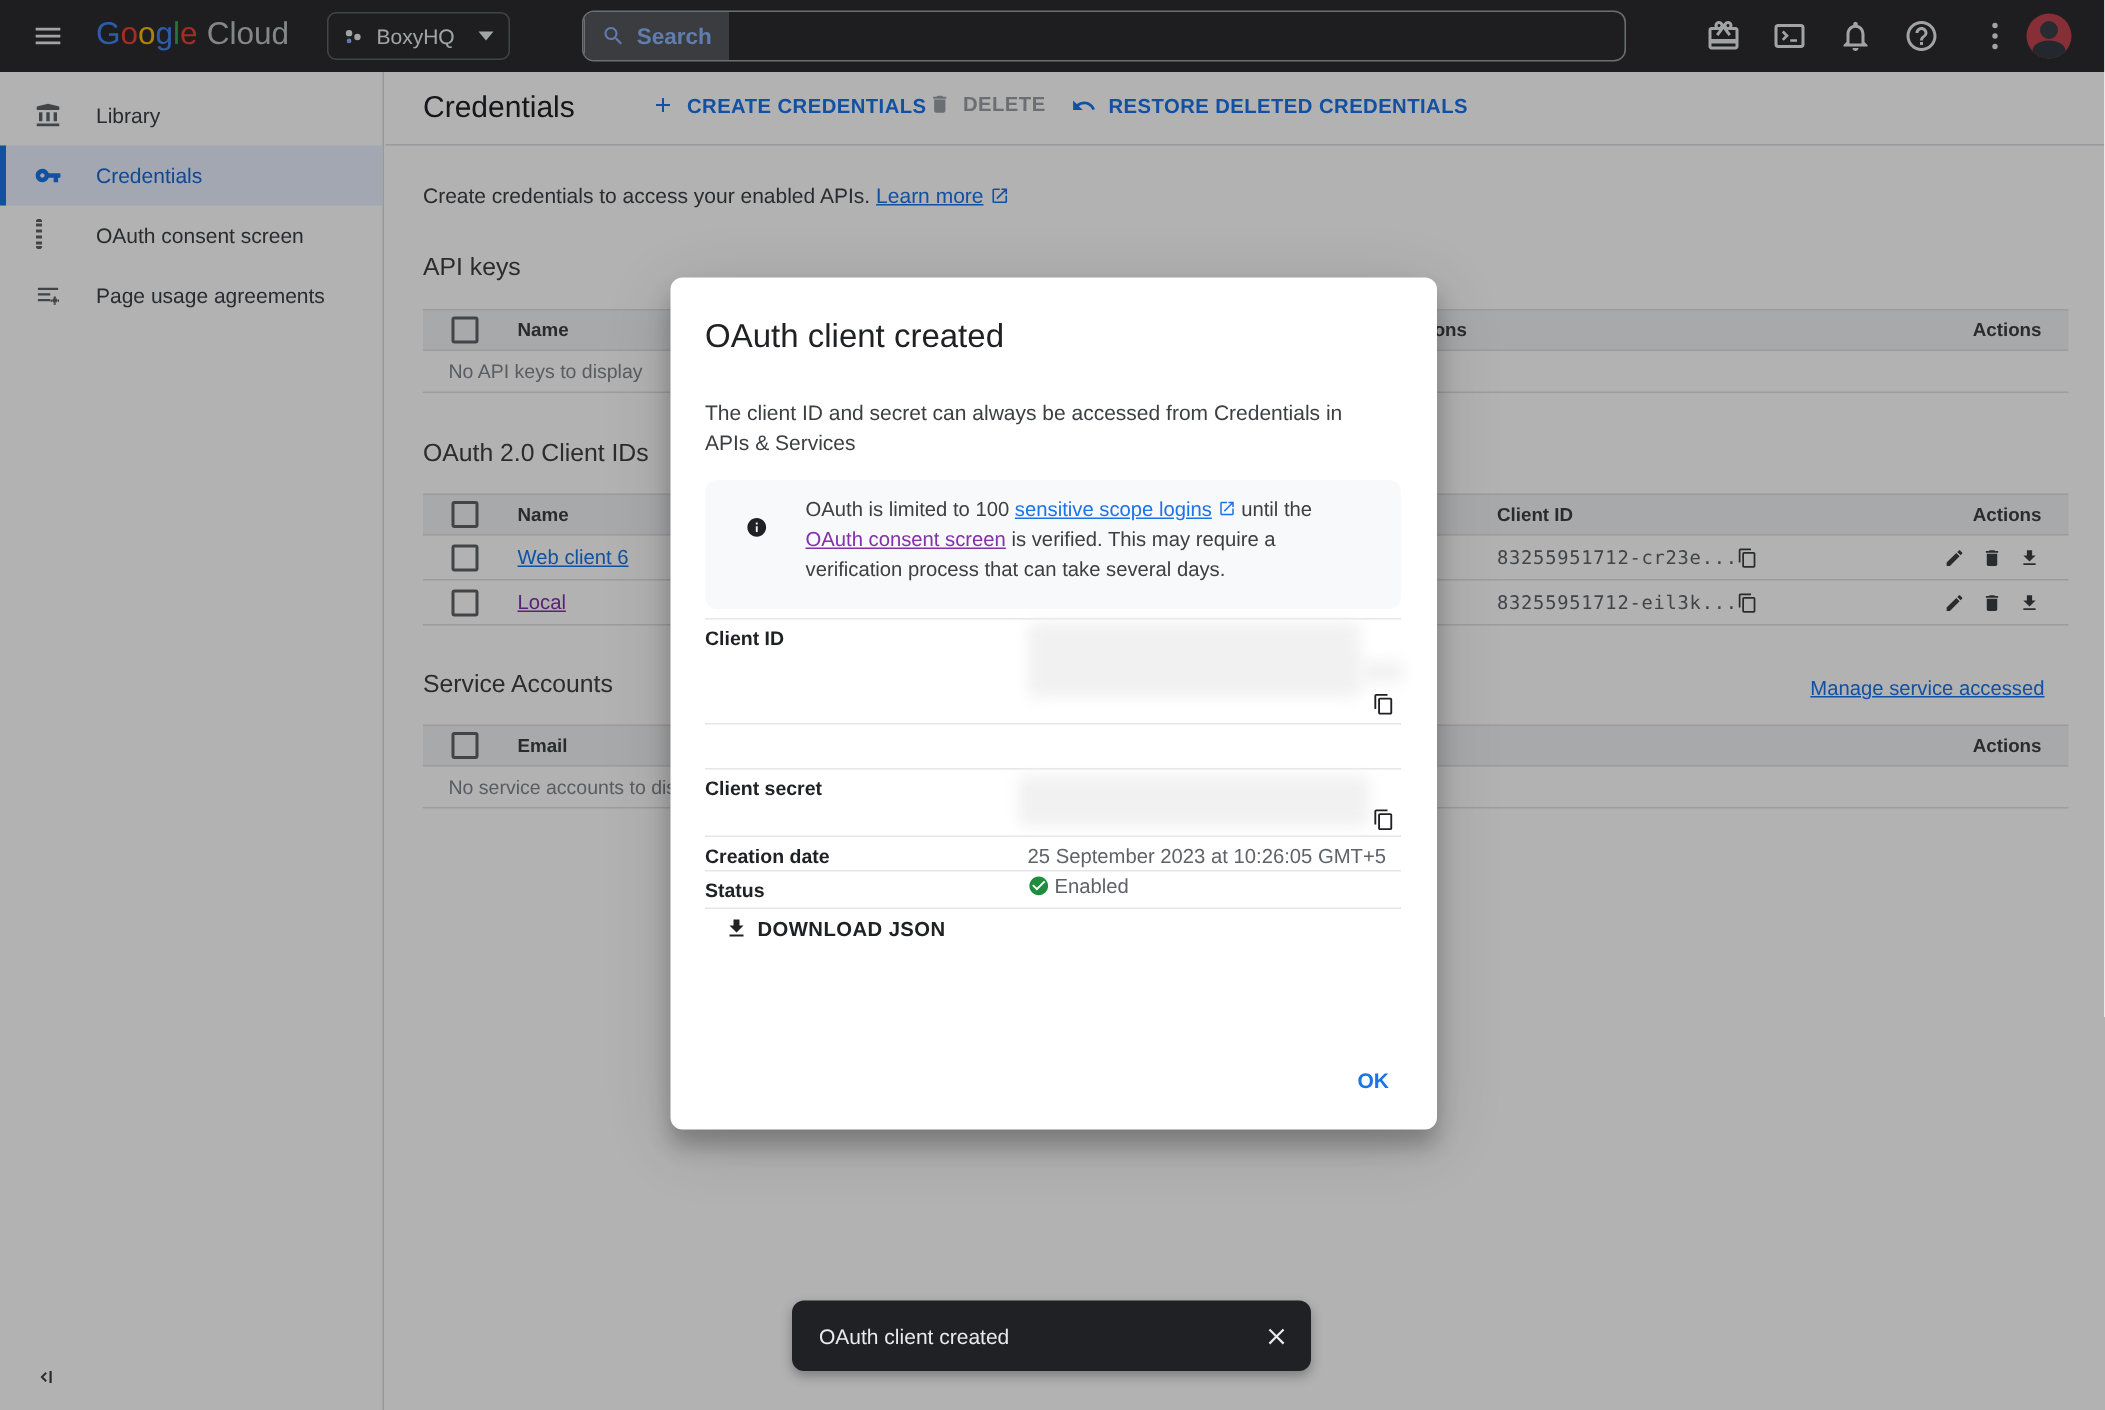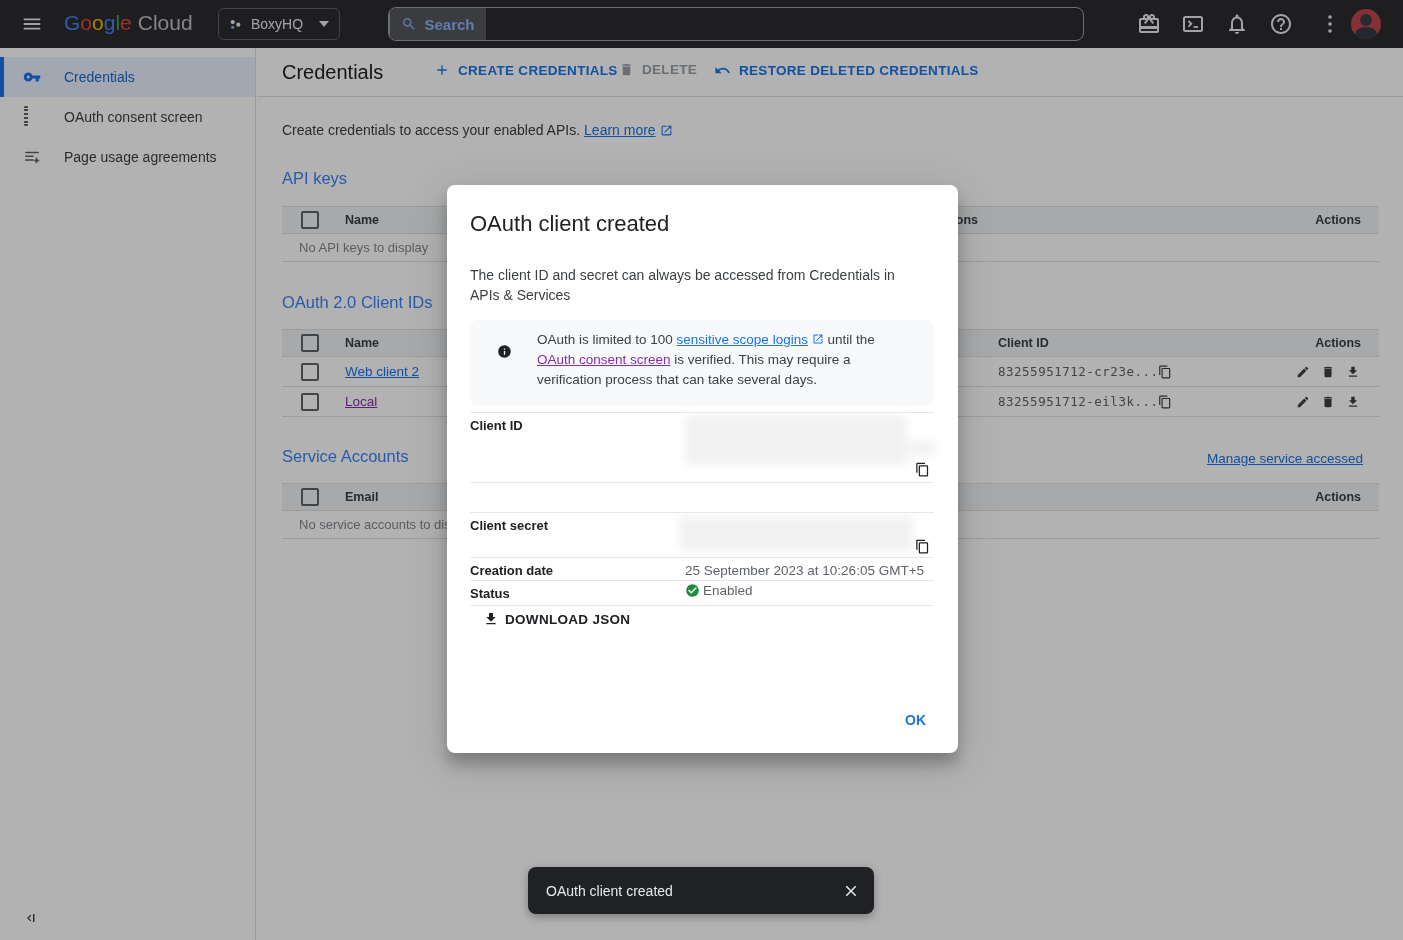--- a/index.html
+++ b/index.html
@@ -48,21 +48,21 @@
   
   .main{position:absolute;left:257px;top:48px;width:1146px;height:892px;background:#fff;z-index:1;}
   .page-header{position:absolute;top:0;left:0;right:0;height:48px;border-bottom:1px solid #dadce0;}
   .page-title{position:absolute;left:25px;top:13px;font-size:20px;color:#202124;}
   .hbtn{position:absolute;top:14px;display:flex;align-items:center;gap:8px;font-size:13.5px;font-weight:bold;
         letter-spacing:.3px;color:#1a73e8;cursor:pointer;}
   .hbtn.disabled{color:#9aa0a6;cursor:default;}
   .desc{position:absolute;left:25px;top:74px;font-size:14px;color:#3c4043;display:flex;align-items:center;gap:4px;}
   .link{color:#1a73e8;text-decoration:underline;cursor:pointer;}
   .link-visited{color:#8430a8;text-decoration:underline;cursor:pointer;}
-  .sec-h{position:absolute;left:25px;font-size:16.5px;color:#3b82f6;}
+  .sec-h{position:absolute;left:25px;font-size:16.5px;color:#404040;}
   .tbl{position:absolute;left:25px;width:1097px;}
   .thead{position:relative;height:28px;background:#f1f3f4;border-top:1px solid #e0e0e0;border-bottom:1px solid #e0e0e0;box-sizing:border-box;}
   .trow{position:relative;border-bottom:1px solid #e0e0e0;box-sizing:border-box;}
   .trow.h28{height:28px;} .trow.h30{height:30px;}
   .cell{position:absolute;top:0;bottom:0;display:flex;align-items:center;text-align:right;}
   .th{font-size:12.5px;font-weight:bold;color:#3c4043;}
   .c-check{left:19px;} .c-name{left:63px;} .c-restr{left:608px;width:88px;justify-content:flex-end;overflow:hidden;}
   .c-actions-h{right:18px;} .c-clientid{left:716px;} .c-copy{left:876px;}
   .c-act{right:19px;display:flex;gap:11px;align-items:center;}
   .cb{width:14px;height:14px;border:2px solid #5f6368;border-radius:2px;background:transparent;cursor:pointer;}
@@ -157,20 +157,28 @@
         </svg>
     </span>
     <div class="avatar">
       <div class="head"></div>
       <div class="body"></div>
     </div>
   </div>
 
   <div class="sidebar">
     <div class="nav">
+      <div class="nav-item">
+        <span class="nicon">
+          <svg width="18" height="18" viewBox="0 0 24 24" fill="currentColor">
+              <path d="M4 9h3v8H4V9zm6.5 0h3v8h-3V9zM17 9h3v8h-3V9zM2 4l10-2.5L22 4v3H2V4zM2 19h20v2.5H2V19z"></path>
+            </svg>
+        </span>
+        <span>Library</span>
+      </div>
       <div class="nav-item selected">
         <span class="nicon">
           <svg width="18" height="18" viewBox="0 0 24 24" fill="currentColor">
               <path d="M12.65 10C11.83 7.67 9.61 6 7 6c-3.31 0-6 2.69-6 6s2.69 6 6 6c2.61 0 4.83-1.67 5.65-4H17v4h4v-4h2v-4H12.65zM7 14c-1.1 0-2-.9-2-2s.9-2 2-2 2 .9 2 2-.9 2-2 2z"></path>
             </svg>
         </span>
         <span>Credentials</span>
       </div>
       <div class="nav-item">
         <span class="nicon">
@@ -250,21 +258,21 @@
           </span>
         <span class="cell c-name th">Name</span>
         <span class="cell c-clientid th">Client ID</span>
         <span class="cell c-actions-h th">Actions</span>
       </div>
       <div class="trow h30">
         <span class="cell c-check">
             <span class="cb"></span>
           </span>
         <span class="cell c-name">
-            <span class="link" style="font-size:13.5px">Web client 2</span>
+            <span class="link" style="font-size:13.5px">Web client 6</span>
           </span>
         <span class="cell c-clientid mono">83255951712-cr23e...</span>
         <span class="cell c-copy row-icon">
           <svg width="14" height="14" viewBox="0 0 24 24" fill="currentColor">
               <path d="M16 1H4c-1.1 0-2 .9-2 2v14h2V3h12V1zm3 4H8c-1.1 0-2 .9-2 2v14c0 1.1.9 2 2 2h11c1.1 0 2-.9 2-2V7c0-1.1-.9-2-2-2zm0 16H8V7h11v14z"></path>
             </svg>
         </span>
         <span class="cell c-act">
           <span class="row-icon">
               <svg width="14" height="14" viewBox="0 0 24 24" fill="currentColor">

